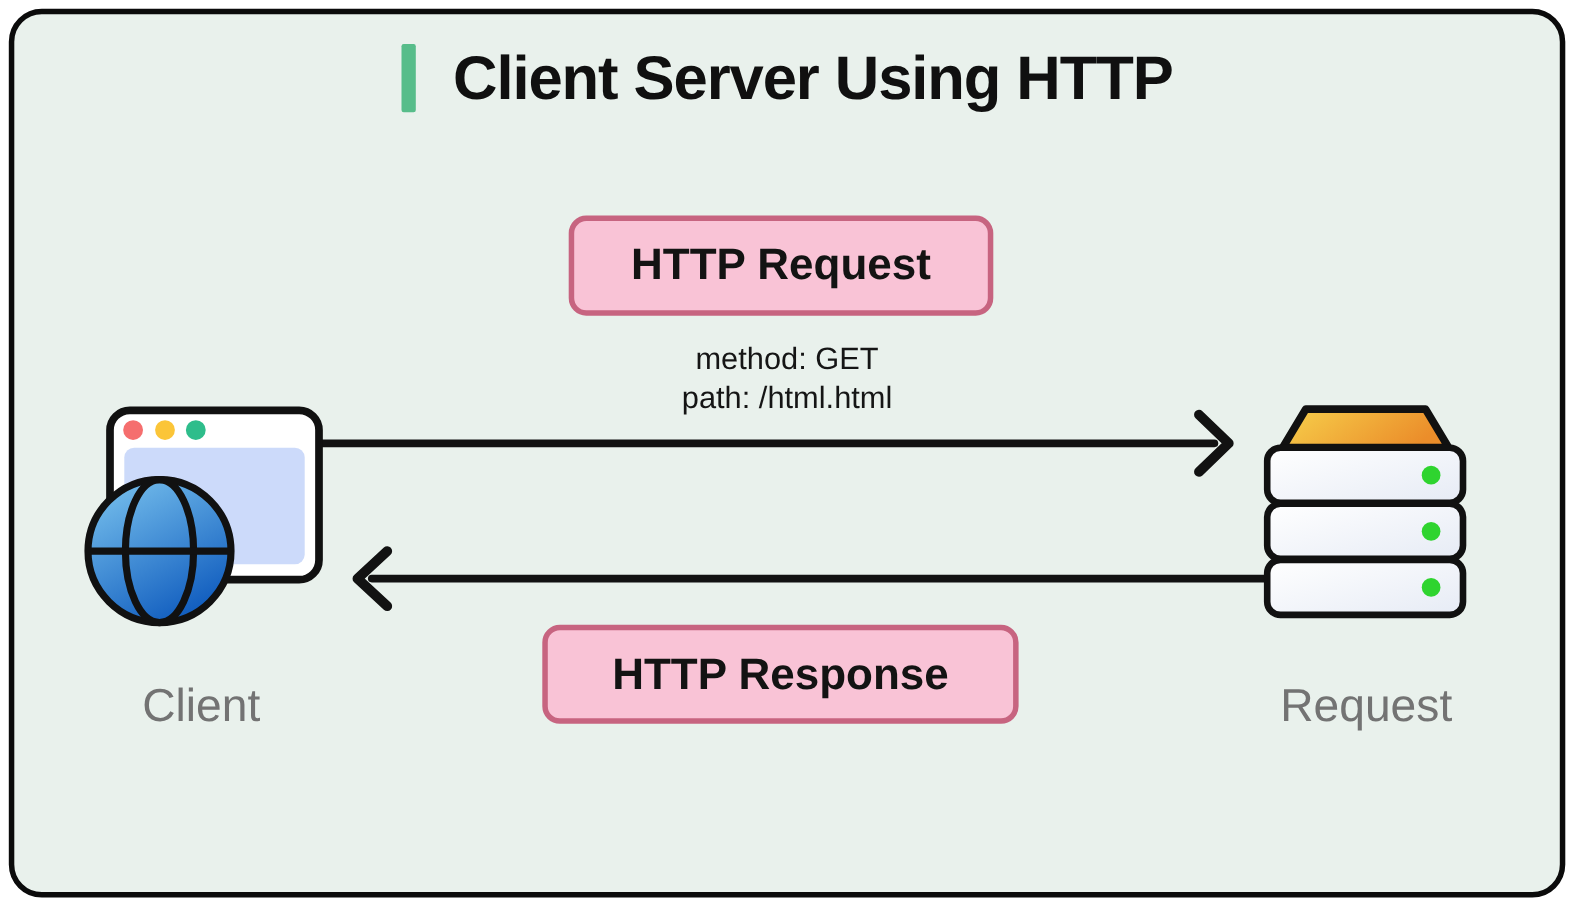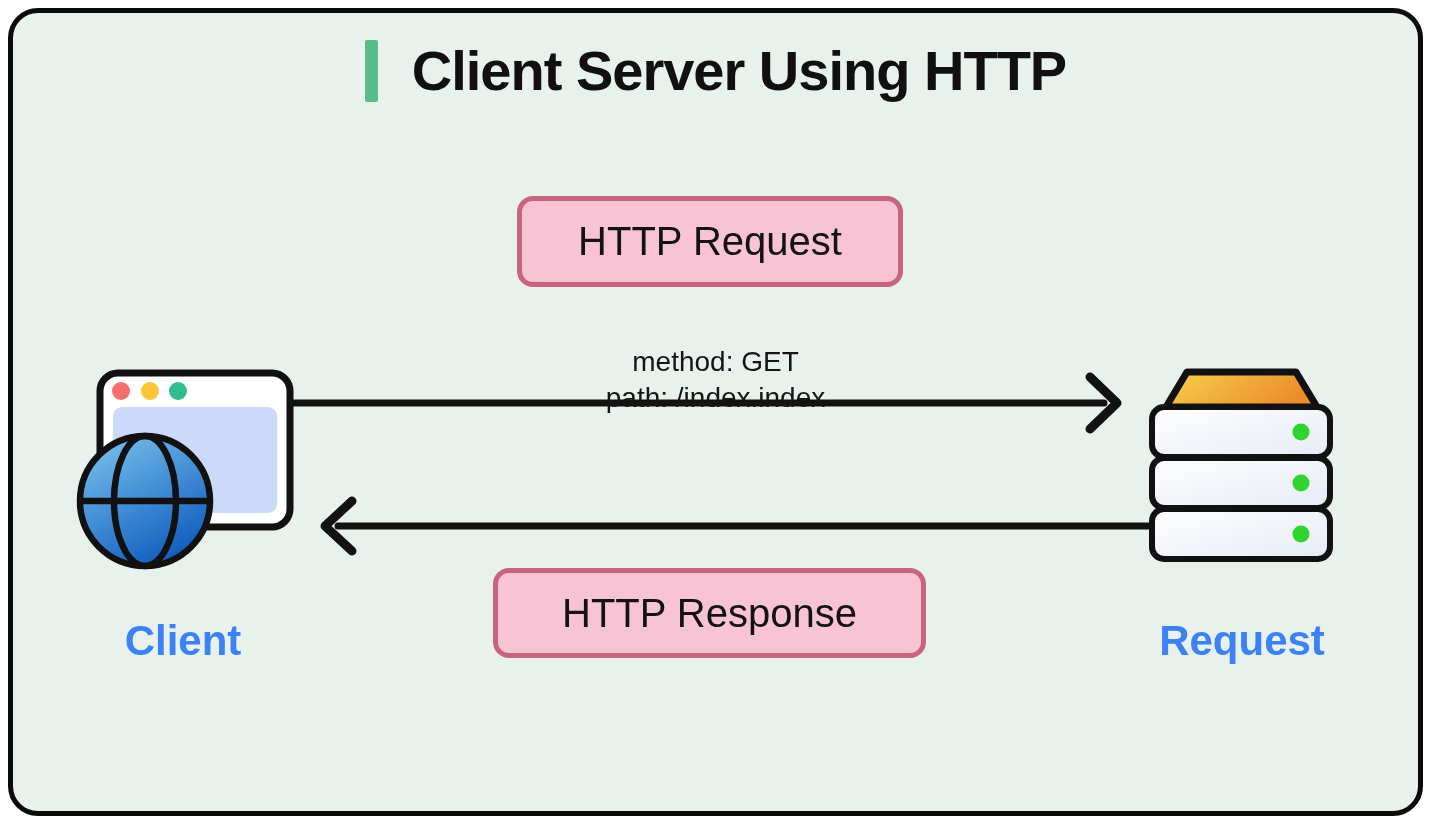--- a/index.html
+++ b/index.html
@@ -26,33 +26,33 @@
     width:13px; height:62px; background:var(--accent-green); border-radius:2px;
   }
   .title-row h1{
     margin:0; font-size:56px; font-weight:700; letter-spacing:-1px;
     color:#101010; line-height:1;
   }
   .pill{
     position:absolute; box-sizing:border-box;
     display:flex; align-items:center; justify-content:center;
     background:var(--pink-fill); border:5px solid var(--pink-border);
-    border-radius:16px; font-size:40px; font-weight:400; color:#131313;
+    border-radius:16px; font-size:40px; font-weight:700; color:#131313;
   }
   .pill.request{ left:517px; top:196px; width:386px; height:91px; }
   .pill.response{ left:493px; top:568px; width:433px; height:90px; }
   .meta{
     position:absolute; left:0; width:100%; text-align:center;
-    font-size:28px; font-weight:500; line-height:36px; color:#151515;margin-top:36px;
+    font-size:28px; font-weight:500; line-height:36px; color:#151515;
   }
   .meta.request-meta{ top:308px; }
   .meta.response-meta{ top:686px; }
   .node-label{
     position:absolute; width:220px; text-align:center;
-    font-size:42px; font-weight:700; color:#3b82f6;
+    font-size:42px; font-weight:400; color:#737373;
   }
   .node-label.client{ left:73px; top:617px; }
   .node-label.server{ left:1132px; top:617px; }
   svg.overlay{ position:absolute; left:0; top:0; width:1431px; height:824px; }
   svg.icon{ position:absolute; overflow:visible; }
   svg.icon.client-icon{ left:70px; top:362px; width:232px; height:212px; }
   svg.icon.server-icon{ left:1140px; top:362px; width:200px; height:206px; }
 </style>
 </head>
 <body>
@@ -114,21 +114,21 @@
     <circle cx="1301" cy="432" r="8.5" fill="#2fd42f"></circle>
     <circle cx="1301" cy="483" r="8.5" fill="#2fd42f"></circle>
     <circle cx="1301" cy="534" r="8.5" fill="#2fd42f"></circle>
   </svg>
 
   <div class="pill request">
     <span>HTTP Request</span>
   </div>
   <div class="meta request-meta">
     <div>method: GET</div>
-    <div>path: /index.index</div>
+    <div>path: /html.html</div>
   </div>
 
   <div class="pill response">
     <span>HTTP Response</span>
   </div>
 
   <div class="node-label client">Client</div>
   <div class="node-label server">Request</div>
 
 </div>

